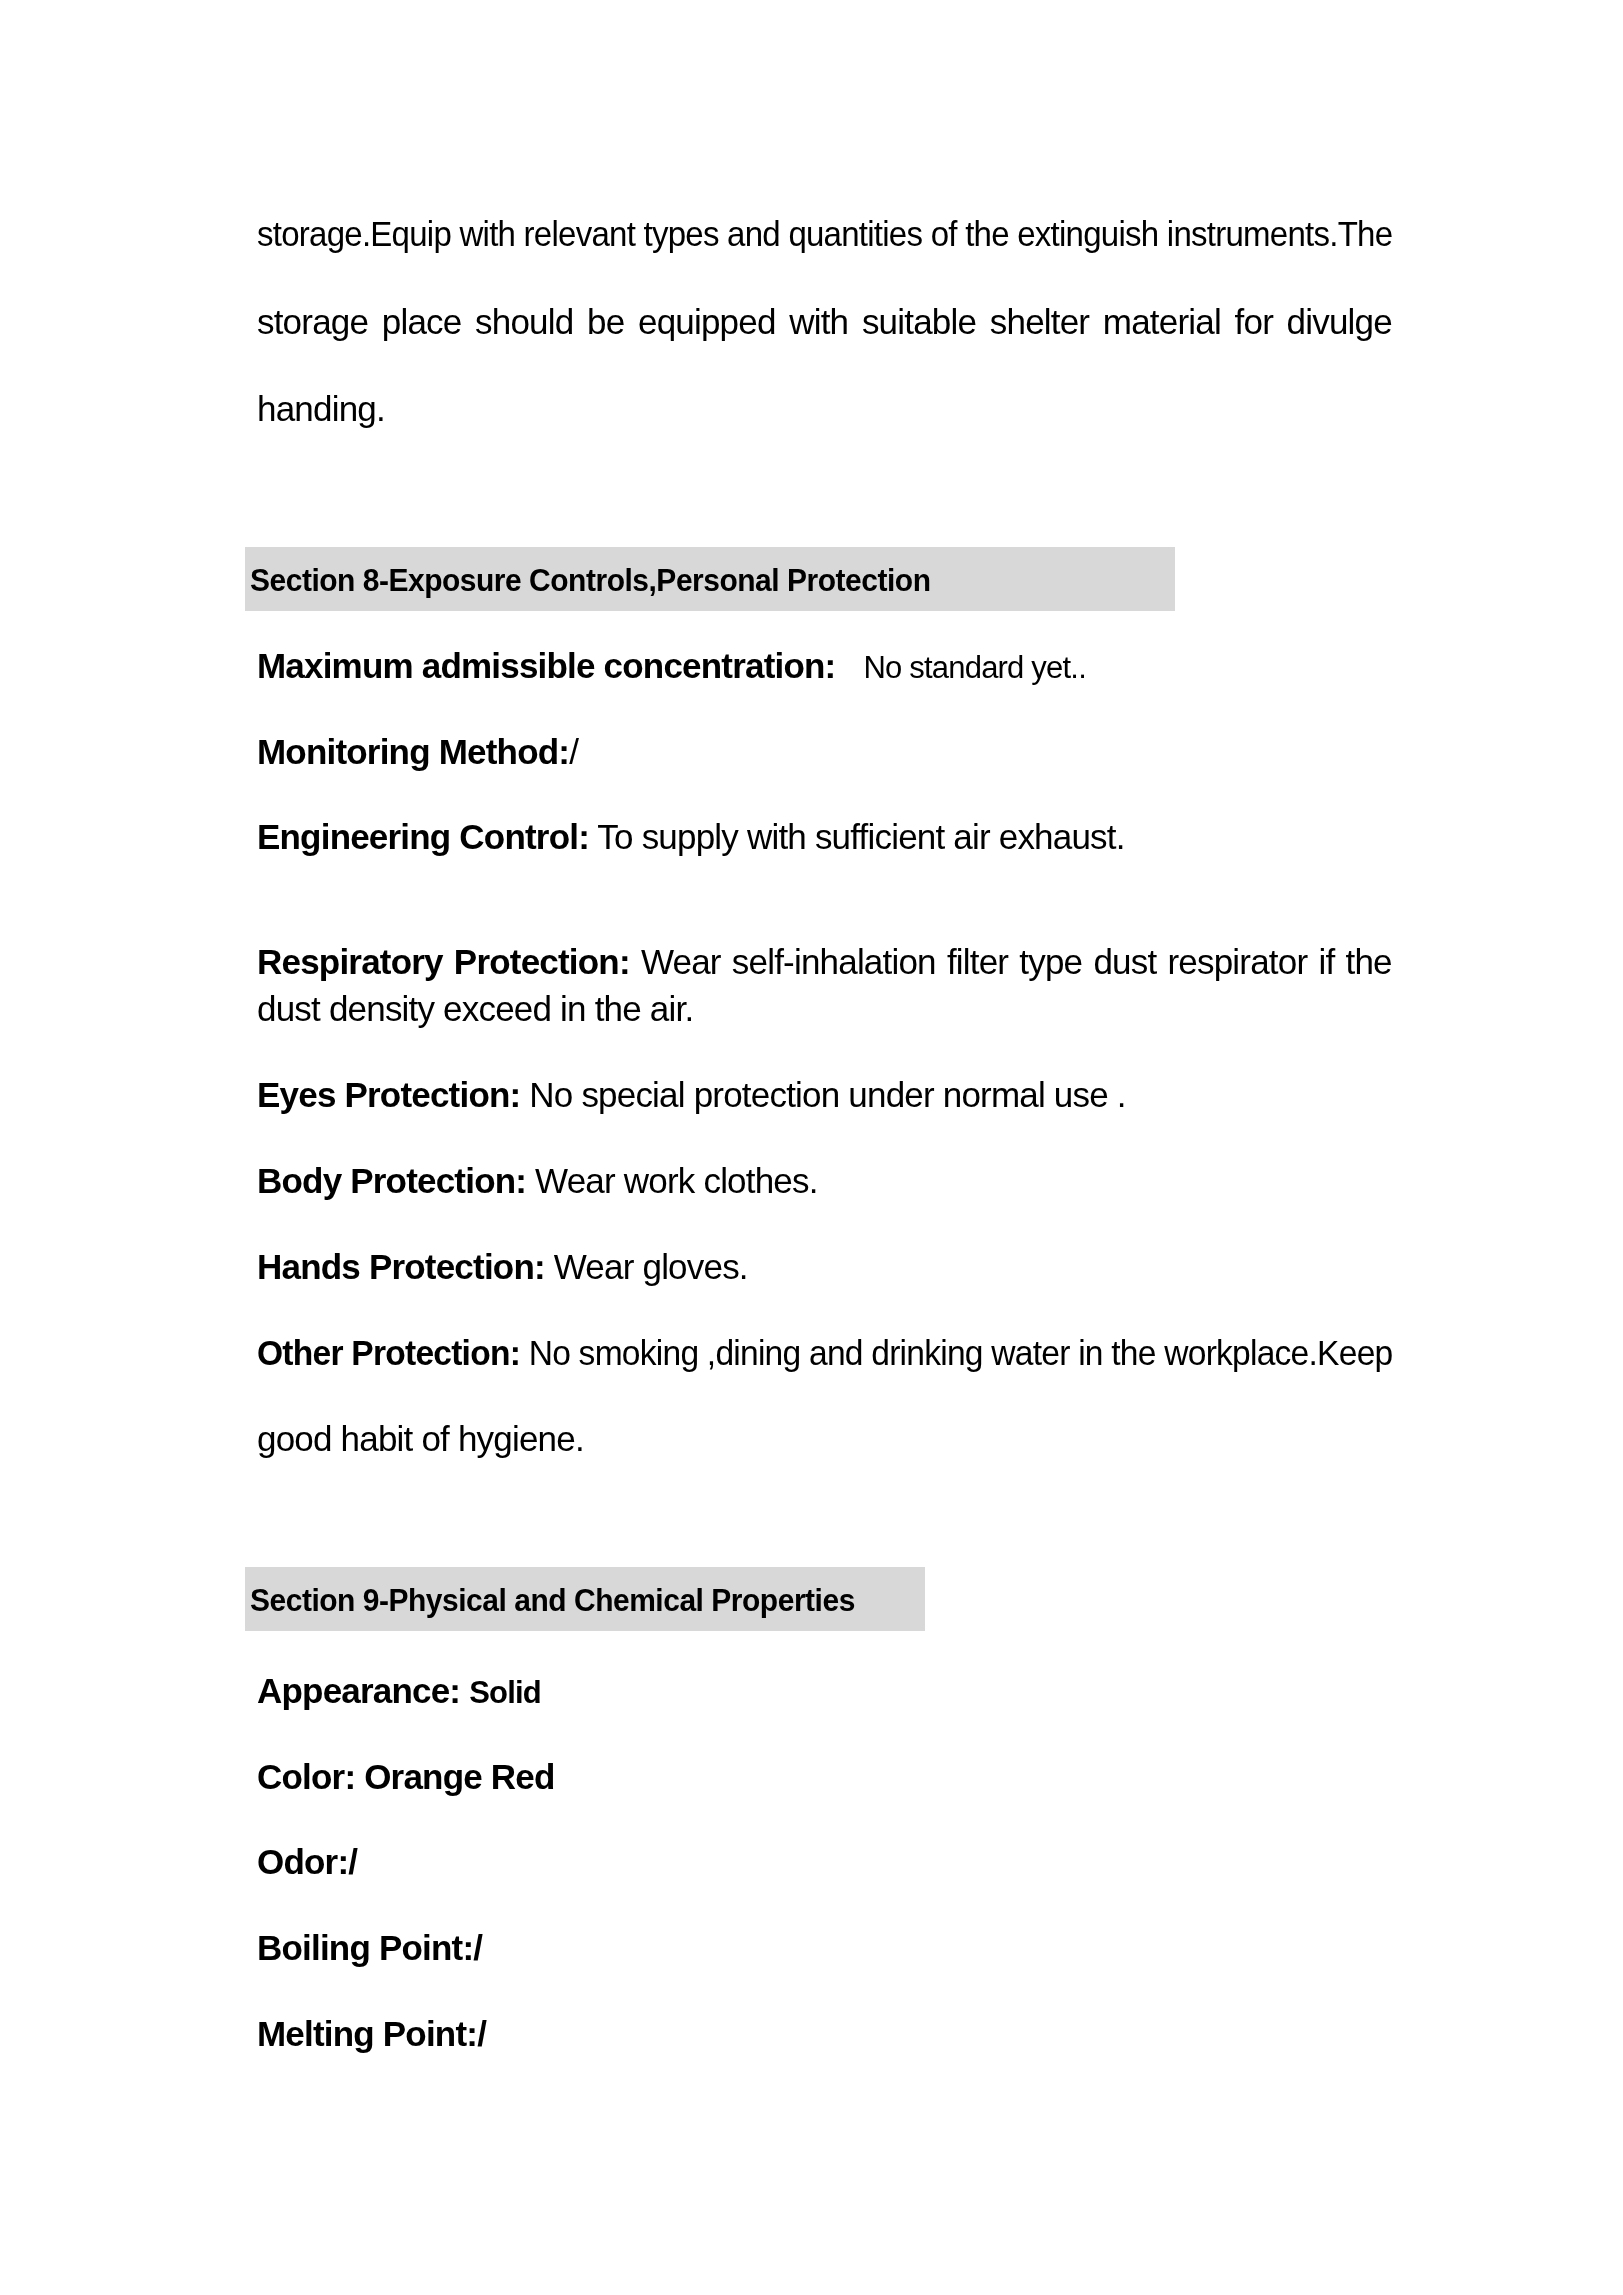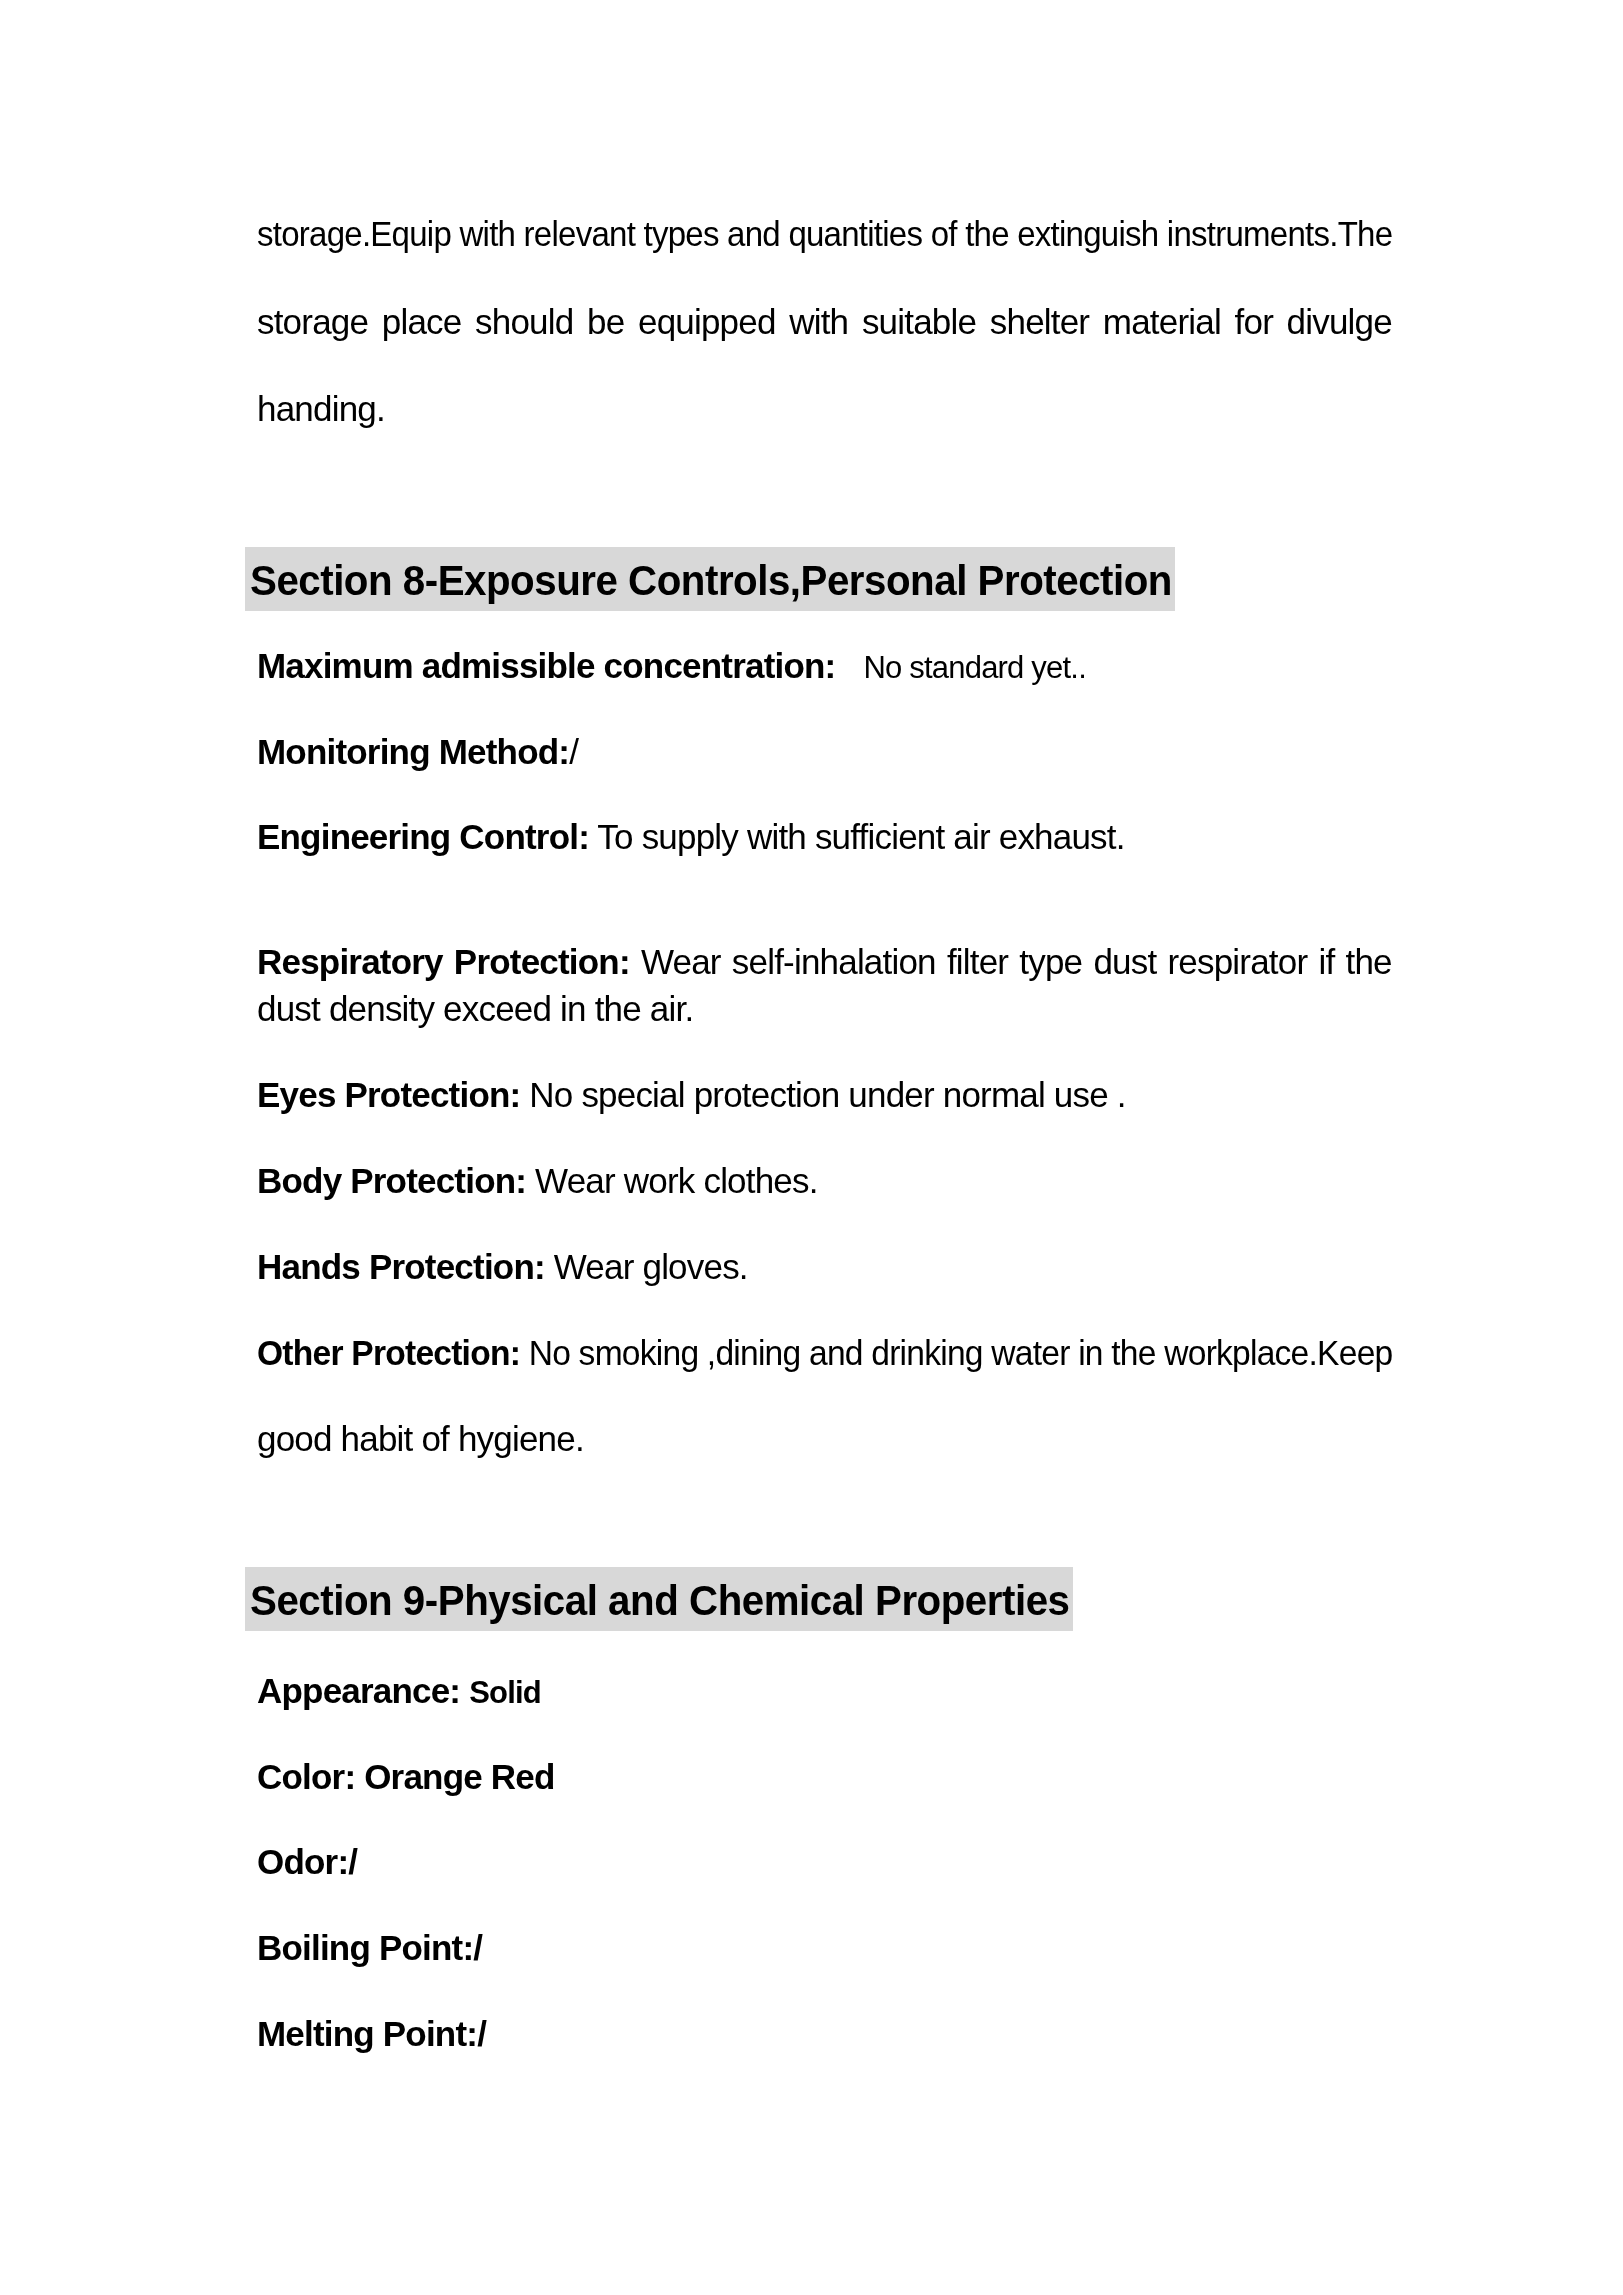--- a/index.html
+++ b/index.html
@@ -46,21 +46,21 @@
   }
   .gap {
     display: inline-block;
     width: 28px;
   }
   .section-heading {
     position: absolute;
     left: 245px;
     height: 64px;
     line-height: 66px;
-    font-size: 43px;
+    font-size: 32px;
     font-weight: 700;
     letter-spacing: -0.5px;
     white-space: nowrap;
     background: #d8d8d8;
   }
   .section-heading .txt {
     margin-left: 5.1px;
   }
 </style>
 </head>
@@ -113,21 +113,21 @@
     <span class="txt"><span class="lbl">Hands Protection:</span> <span class="val">Wear gloves.</span></span>
   </div>
 
   <div class="line" style="top:1329px">
     <span class="txt" style="transform: scaleX(0.959462);"><span class="lbl">Other Protection:</span> <span class="val">No smoking ,dining and drinking water in the workplace.Keep</span></span>
   </div>
   <div class="line" style="top:1415px">
     <span class="txt val">good habit of hygiene.</span>
   </div>
 
-  <div class="section-heading" style="top:1567px; width:828px">
+  <div class="section-heading" style="top:1567px; width:680px">
     <span class="txt" style="transform: scaleX(0.936417);">Section 9-Physical and Chemical Properties</span>
   </div>
 
   <div class="line" style="top:1667px">
     <span class="txt"><span class="lbl">Appearance:</span> <span class="b small">Solid</span></span>
   </div>
 
   <div class="line" style="top:1753px">
     <span class="txt"><span class="lbl">Color:</span> <span class="b">Orange Red</span></span>
   </div>

